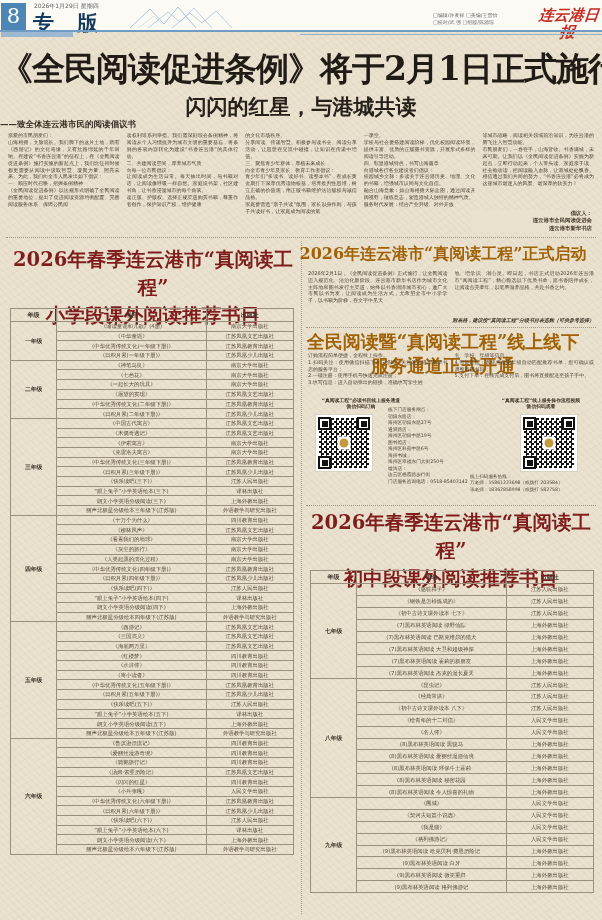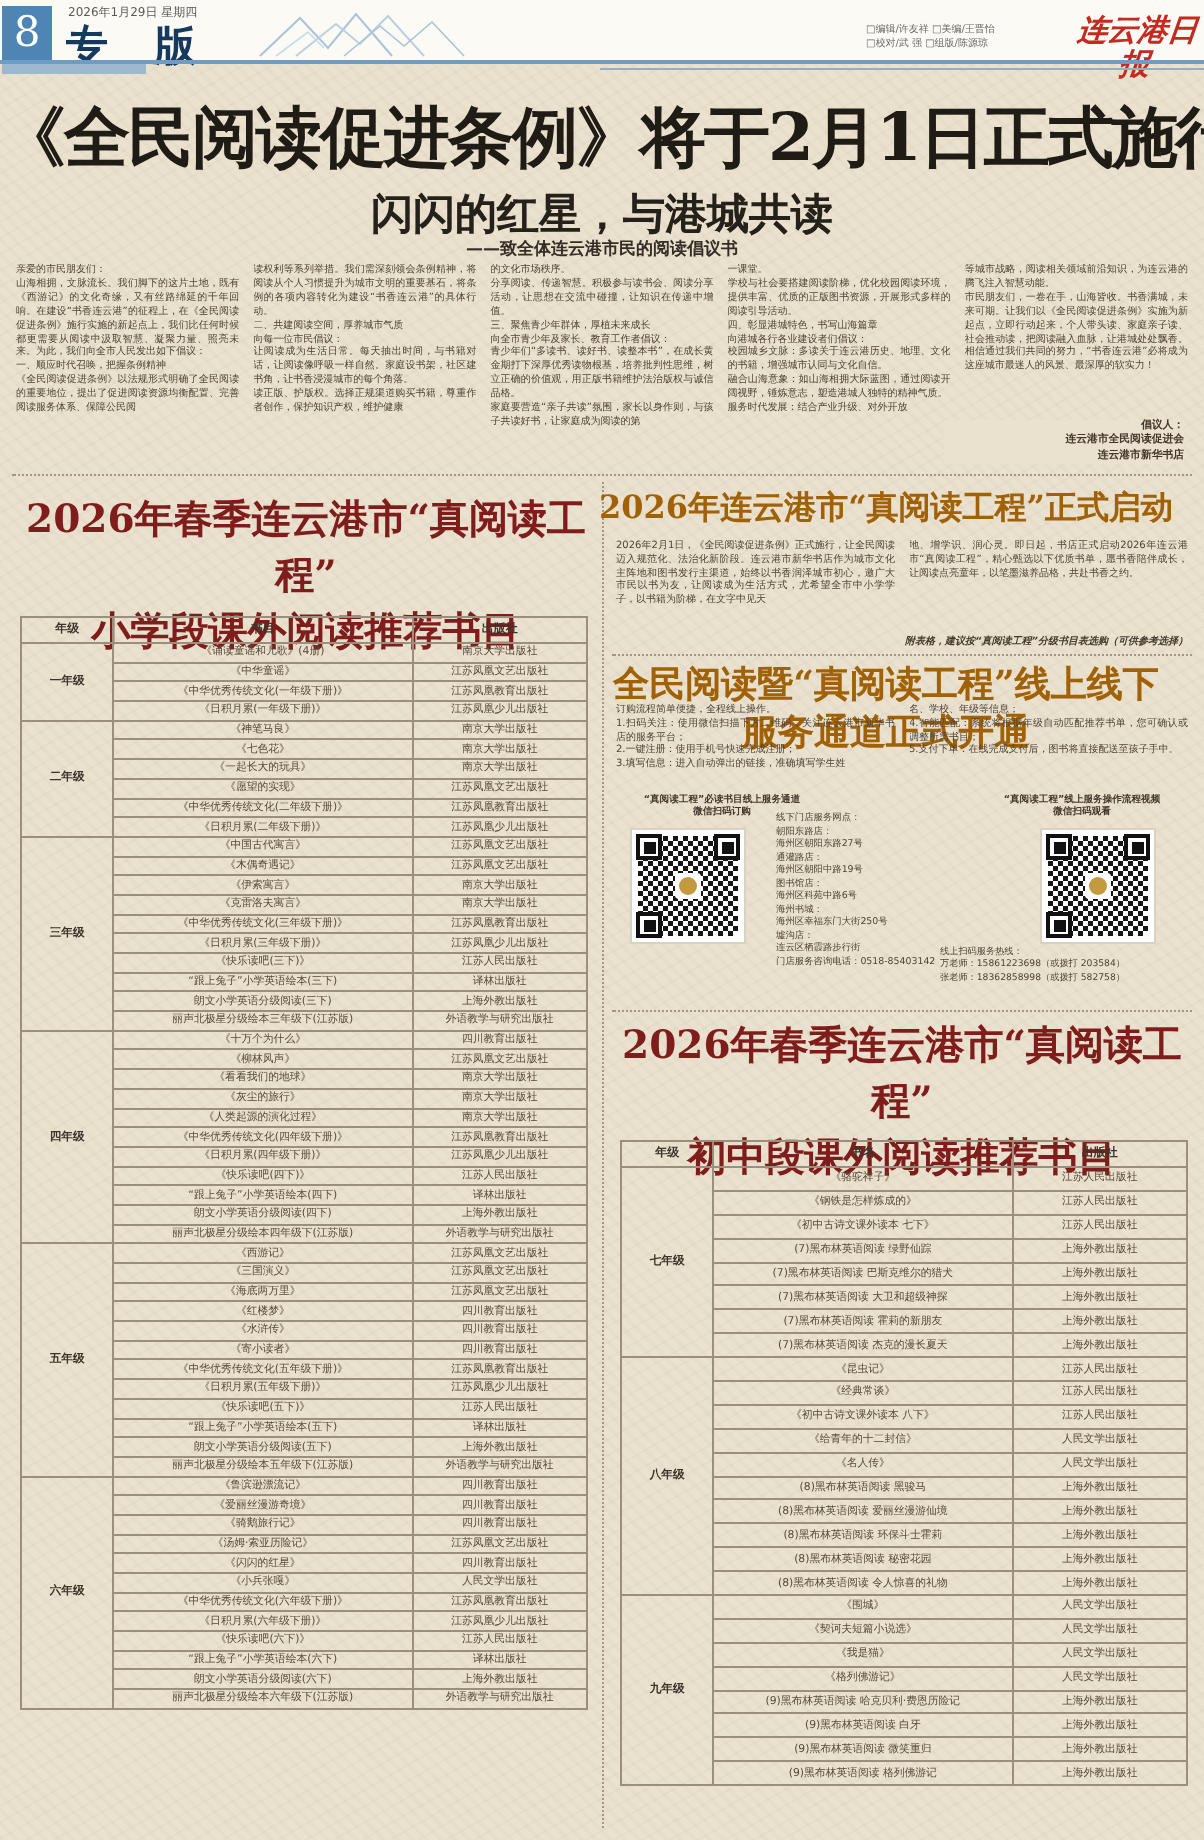--- a/index.html
+++ b/index.html
@@ -27,21 +27,21 @@
     font-weight:bold; color:#c42a20; font-family:"DejaVu Serif",serif; font-style:italic;
     transform:skewX(-6deg); text-align:center; }
   .mast-rule { position:absolute; left:0; right:0; top:30px; height:1.5px; background:#6f9cc2; }
   .mast-rule2 { position:absolute; left:300px; right:0; top:34px; height:1px; background:#8fb0c9; }
   
   .headline { position:absolute; top:47px; left:0; width:602px; text-align:center;
     font-family:"DejaVu Serif","Liberation Serif",serif; font-size:33px; font-weight:900;
     color:#211b15; letter-spacing:-1px; white-space:nowrap; }
   .subhead { position:absolute; top:93px; left:0; width:602px; text-align:center;
     font-family:"DejaVu Serif",serif; font-size:21px; font-weight:bold; color:#26201a; }
-  .deck { position:absolute; top:119px; left:0; width:602px; text-align:center;
+  .deck { position:absolute; top:119px; left:0; width:602px; 
     font-size:8.5px; font-weight:bold; color:#352e26; }
   
   .letter { position:absolute; top:132px; left:8px; width:586px; height:102px;
     display:flex; gap:7px; }
   .lcol { flex:1 1 0; font-size:5px; line-height:6.9px; text-align:justify;
     white-space:pre-line; color:#4f4335; overflow:hidden; }
   .signature { position:absolute; right:2px; bottom:2px; width:120px; text-align:right;
     font-size:5.4px; line-height:7.5px; font-weight:bold; color:#43362a; white-space:pre-line;
     background:rgba(234,226,207,.85); }
   .hdiv { position:absolute; left:6px; right:6px; top:237px; border-top:1.5px dotted #a39781; }

